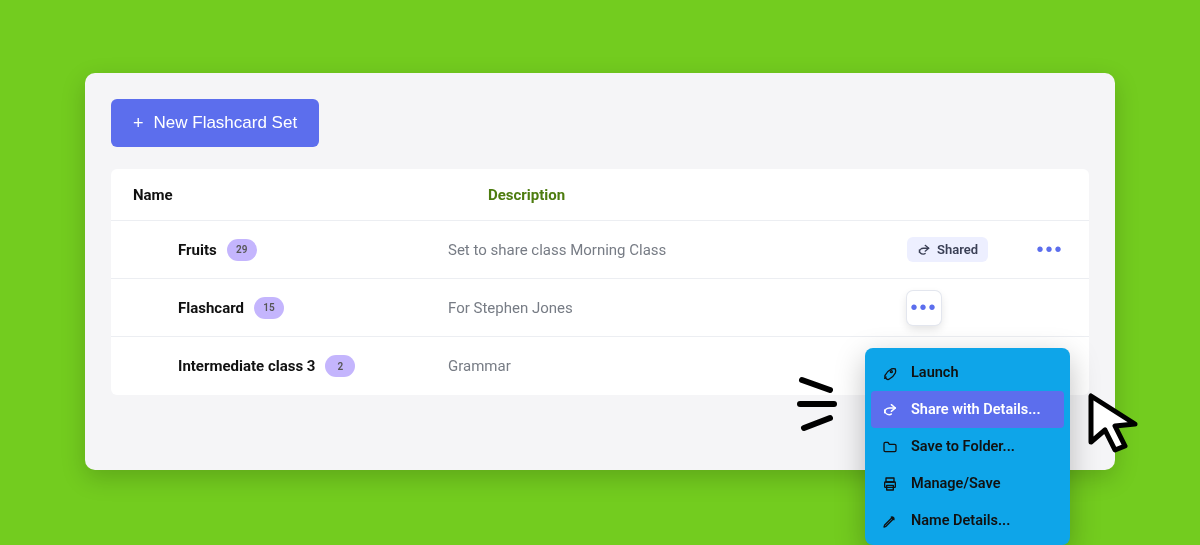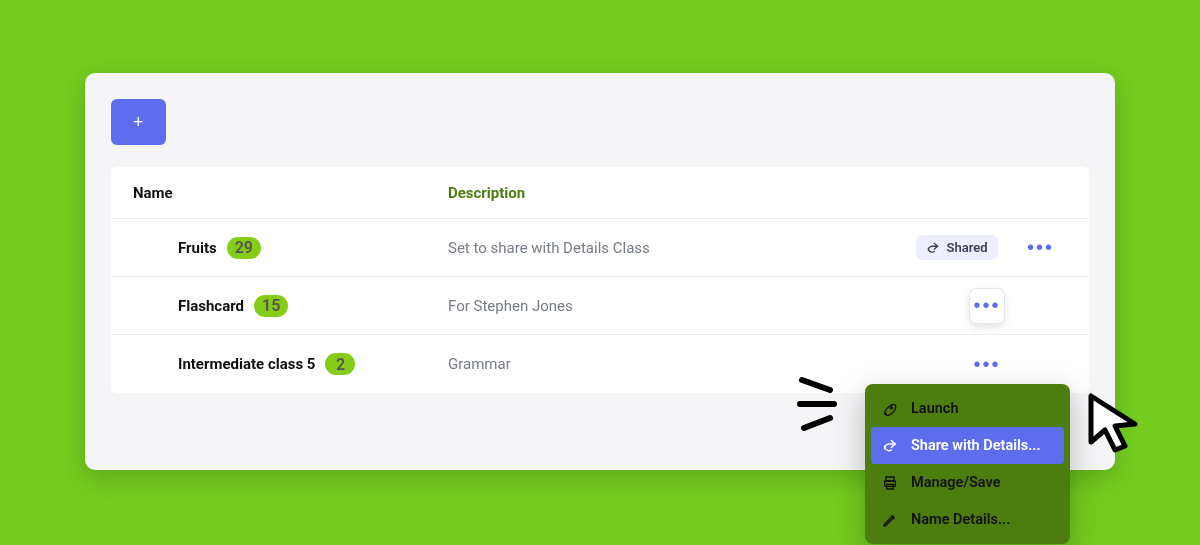--- a/index.html
+++ b/index.html
@@ -43,60 +43,60 @@
     overflow: hidden;
   }
   .thead, .trow {
     display: flex;
     align-items: center;
     padding: 0 22px;
   }
   .thead {
     height: 52px;
     border-bottom: 1px solid #eceef2;
+    gap: 40px;
   }
   .trow {
     height: 58px;
     border-bottom: 1px solid #eceef2;
   }
   .trow:last-child { border-bottom: none; }
   .col-name { width: 315px; font-size: 15px; font-weight: 700; color: #111; display:flex; align-items:center; gap:10px;}
   .col-desc { flex: 1; font-size: 15px; font-weight: 700; color: #4d7c0f; }
-  .col-actions { width: 160px; display:flex; align-items:center; justify-content:center; gap:26px; }
+  .col-actions { width: 160px; display:flex; align-items:center; justify-content:space-between; gap:26px; }
   .trow .col-name .rname { font-weight: 700; color:#111;margin-left:45px; }
   .trow .col-desc { font-weight: 400; color: #777c85; }
   .count-pill {
     display:inline-flex; align-items:center; justify-content:center;
     min-width: 30px; height: 22px; padding: 0 8px;
-    background: #84cc16; border-radius: 11px;
-    font-size: 16px; font-weight: 600; color:#555;
+    background: #c4b5fd; border-radius: 11px;
+    font-size: 10px; font-weight: 600; color:#555;
   }
   .shared-badge {
     display:inline-flex; align-items:center; gap:6px;
     background:#edefff; color:#3a3f55;
     border-radius:6px; padding:5px 10px; font-size:13px; font-weight:600;
   }
   .more-btn {
     display:inline-flex; align-items:center; justify-content:center;
     width:34px; height:34px; border-radius:6px; background:#fff; border:none; cursor:pointer;
     color:#5c6eed; font-size:20px; letter-spacing:2px;
   }
   .more-btn.active { box-shadow: 0 0 0 1px #e3e6ee, 0 4px 10px rgba(0,0,0,0.12); }
 
   .dropdown {
     position:absolute;
     left: 865px;
     top: 348px;
     width: 205px;
-    background:#4d7c0f;
+    background:#0ea5e9;
     border-radius:8px;
     box-shadow: 0 10px 30px rgba(0,0,0,0.25);
     padding: 6px 0;
     z-index: 20;
-    margin-top: 36px;
   }
   .ditem {
     display:flex; align-items:center; gap:12px;
     padding: 10px 16px;
     font-size:14.5px; font-weight:600; color:#111;
     cursor:pointer;
   }
   .ditem .dicon { width:18px; display:flex; align-items:center; justify-content:center; color:#111; }
   .ditem.active { background:#5c6eed; color:#fff; border-radius:4px; margin: 0 6px; padding:10px 10px; }
   .ditem.active .dicon { color:#fff; }
@@ -115,35 +115,36 @@
   }
   svg { display:block; }
 </style>
 </head>
 <body>
 
 <div class="panel">
 
   <button class="btn-primary">
     <span class="plus">+</span>
+    <span>New Flashcard Set</span>
   </button>
 
   <div class="table">
     <div class="thead">
       <div class="col-name">Name</div>
       <div class="col-desc">Description</div>
       <div class="col-actions"></div>
     </div>
 
     <div class="trow">
       <div class="col-name">
         <span class="rname">Fruits</span>
         <span class="count-pill">29</span>
       </div>
-      <div class="col-desc">Set to share with Details Class</div>
+      <div class="col-desc">Set to share class Morning Class</div>
       <div class="col-actions">
         <span class="shared-badge">
           <span>
             <svg width="14" height="14" viewBox="0 0 24 24" fill="none" stroke="#3a3f55" stroke-width="2.2" stroke-linecap="round" stroke-linejoin="round">
                 <path d="M4 12c0 4 3 7 7 7 2 0 3-1 3-1"></path>
                 <path d="M14 4l6 5-6 5"></path>
                 <path d="M20 9H11c-4 0-7 3-7 7"></path>
               </svg>
           </span>
           <span>Shared</span>
@@ -158,21 +159,21 @@
         <span class="count-pill">15</span>
       </div>
       <div class="col-desc">For Stephen Jones</div>
       <div class="col-actions">
         <button class="more-btn active">•••</button>
       </div>
     </div>
 
     <div class="trow">
       <div class="col-name">
-        <span class="rname">Intermediate class 5</span>
+        <span class="rname">Intermediate class 3</span>
         <span class="count-pill">2</span>
       </div>
       <div class="col-desc">Grammar</div>
       <div class="col-actions">
         <button class="more-btn">•••</button>
       </div>
     </div>
 
   </div>
 </div>
@@ -190,20 +191,28 @@
   </div>
   <div class="ditem active">
     <span class="dicon">
       <svg width="16" height="16" viewBox="0 0 24 24" fill="none" stroke="currentColor" stroke-width="2.2" stroke-linecap="round" stroke-linejoin="round">
           <path d="M4 12c0 4 3 7 7 7 2 0 3-1 3-1"></path>
           <path d="M14 4l6 5-6 5"></path>
           <path d="M20 9H11c-4 0-7 3-7 7"></path>
         </svg>
     </span>
     <span>Share with Details...</span>
+  </div>
+  <div class="ditem">
+    <span class="dicon">
+      <svg width="16" height="16" viewBox="0 0 24 24" fill="none" stroke="currentColor" stroke-width="2" stroke-linecap="round" stroke-linejoin="round">
+          <path d="M3 7a2 2 0 0 1 2-2h4l2 3h8a2 2 0 0 1 2 2v7a2 2 0 0 1-2 2H5a2 2 0 0 1-2-2V7z"></path>
+        </svg>
+    </span>
+    <span>Save to Folder...</span>
   </div>
   <div class="ditem">
     <span class="dicon">
       <svg width="16" height="16" viewBox="0 0 24 24" fill="none" stroke="currentColor" stroke-width="2" stroke-linecap="round" stroke-linejoin="round">
           <rect x="6" y="3" width="12" height="6"></rect>
           <rect x="4" y="9" width="16" height="8" rx="1"></rect>
           <rect x="7" y="14" width="10" height="7"></rect>
         </svg>
     </span>
     <span>Manage/Save</span>

